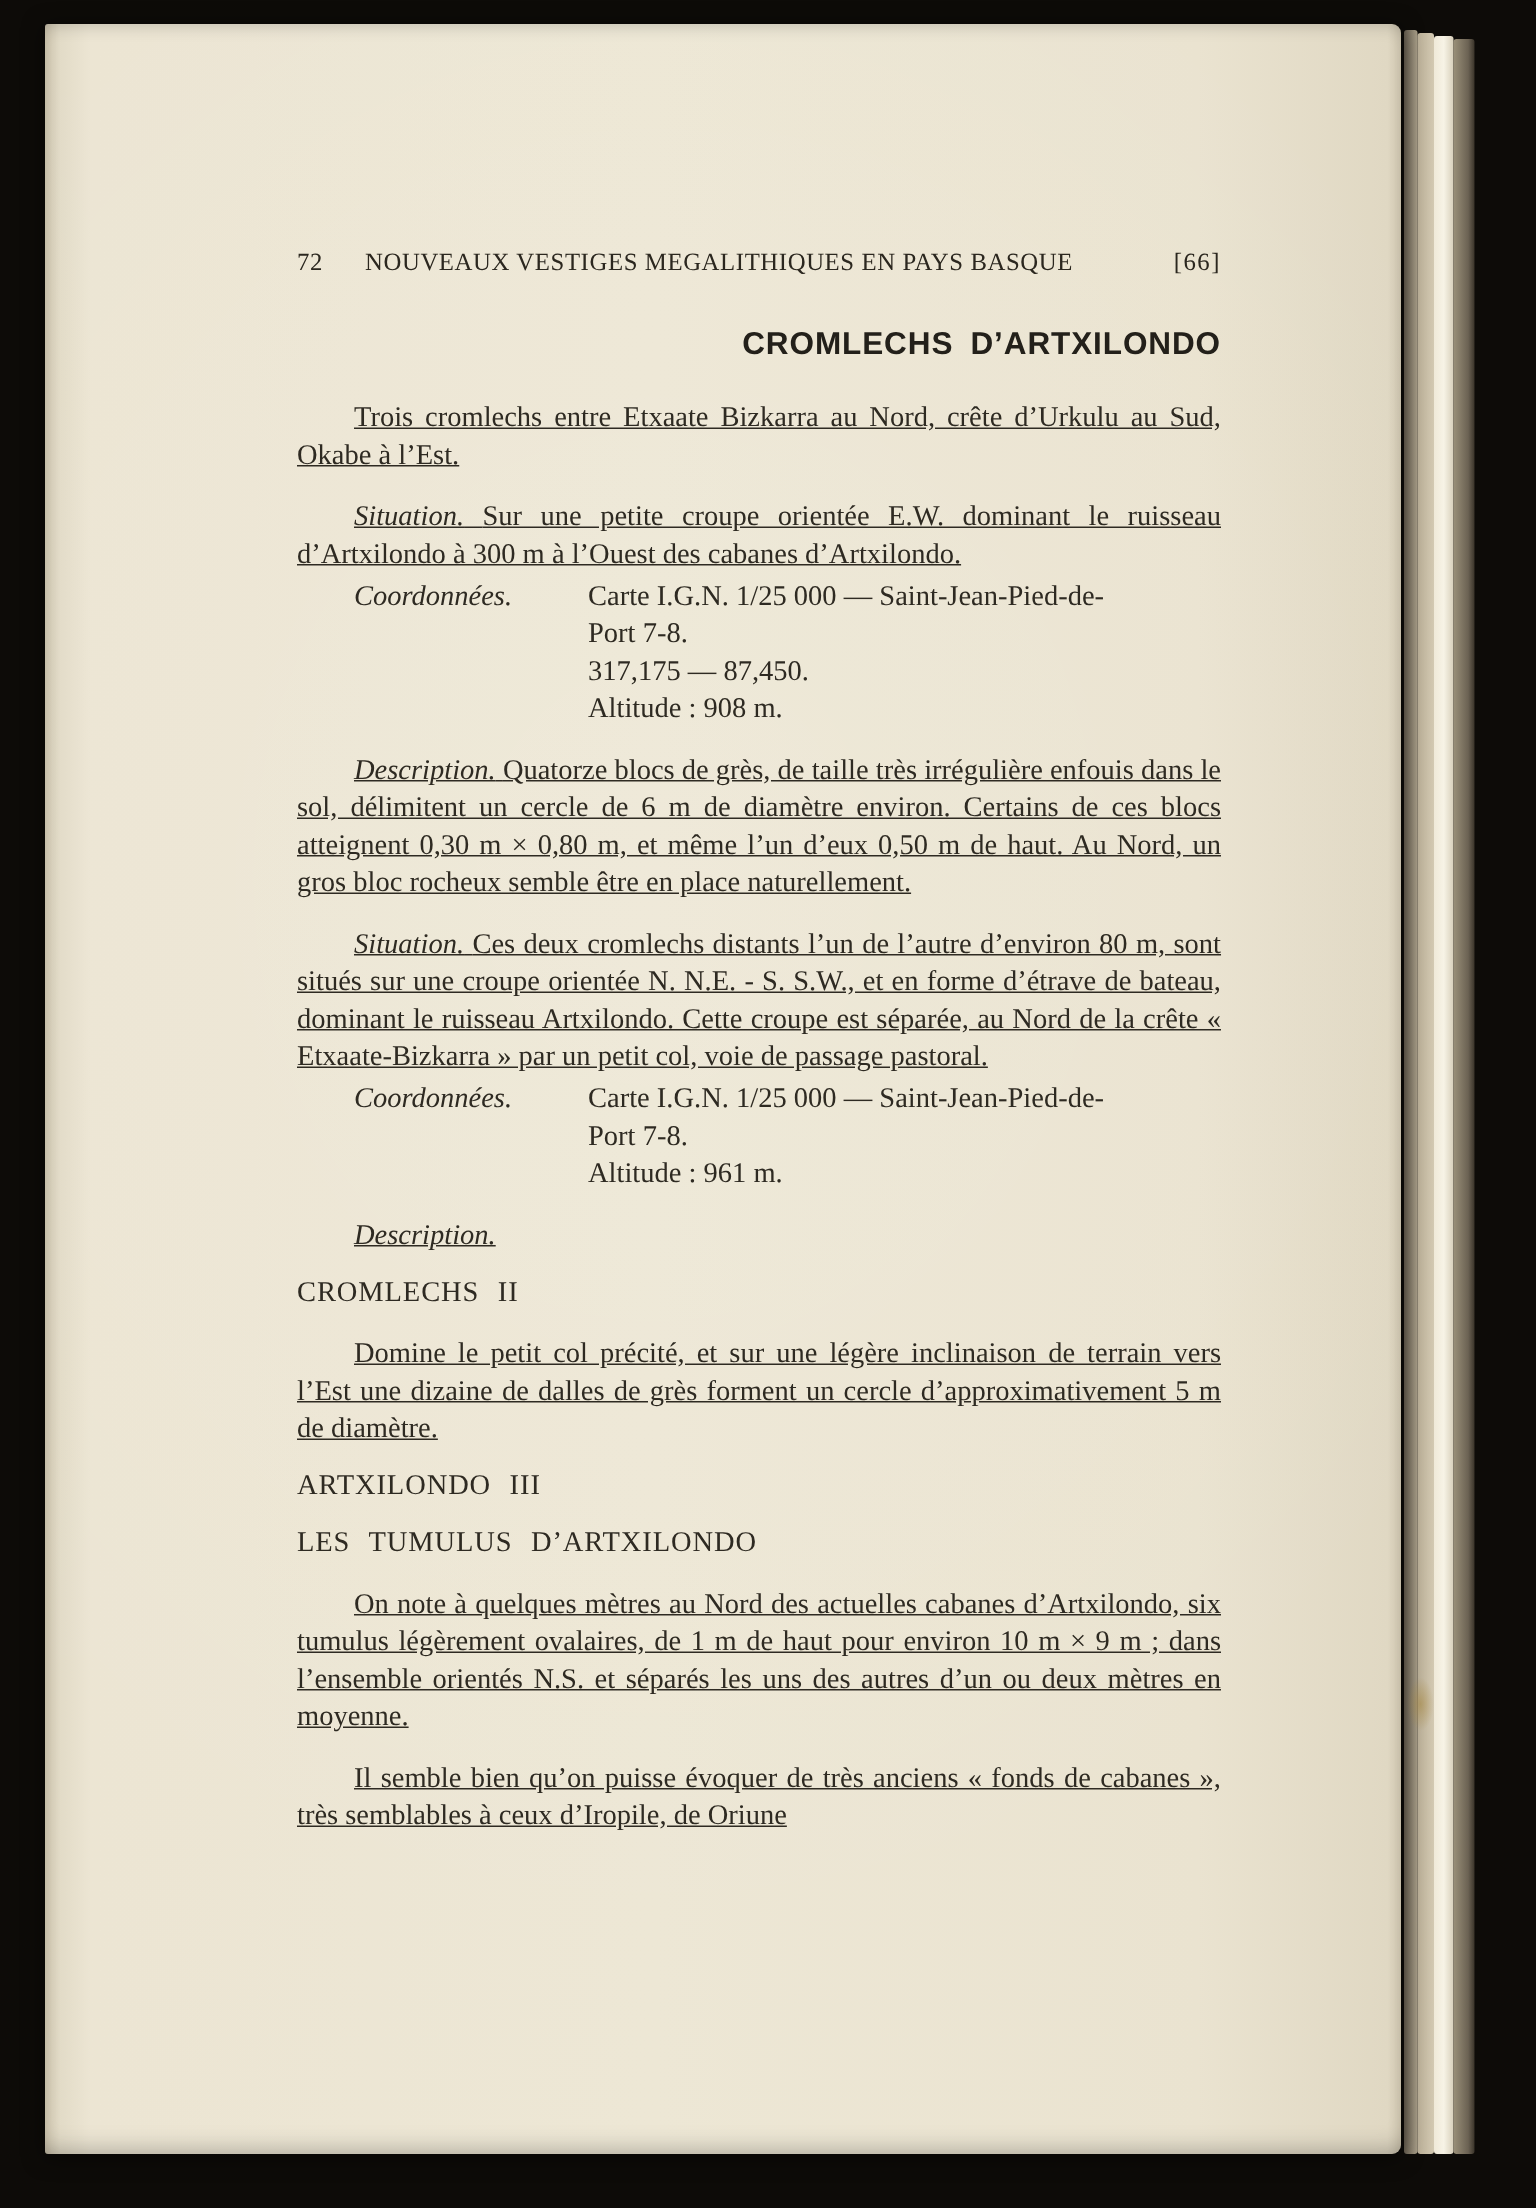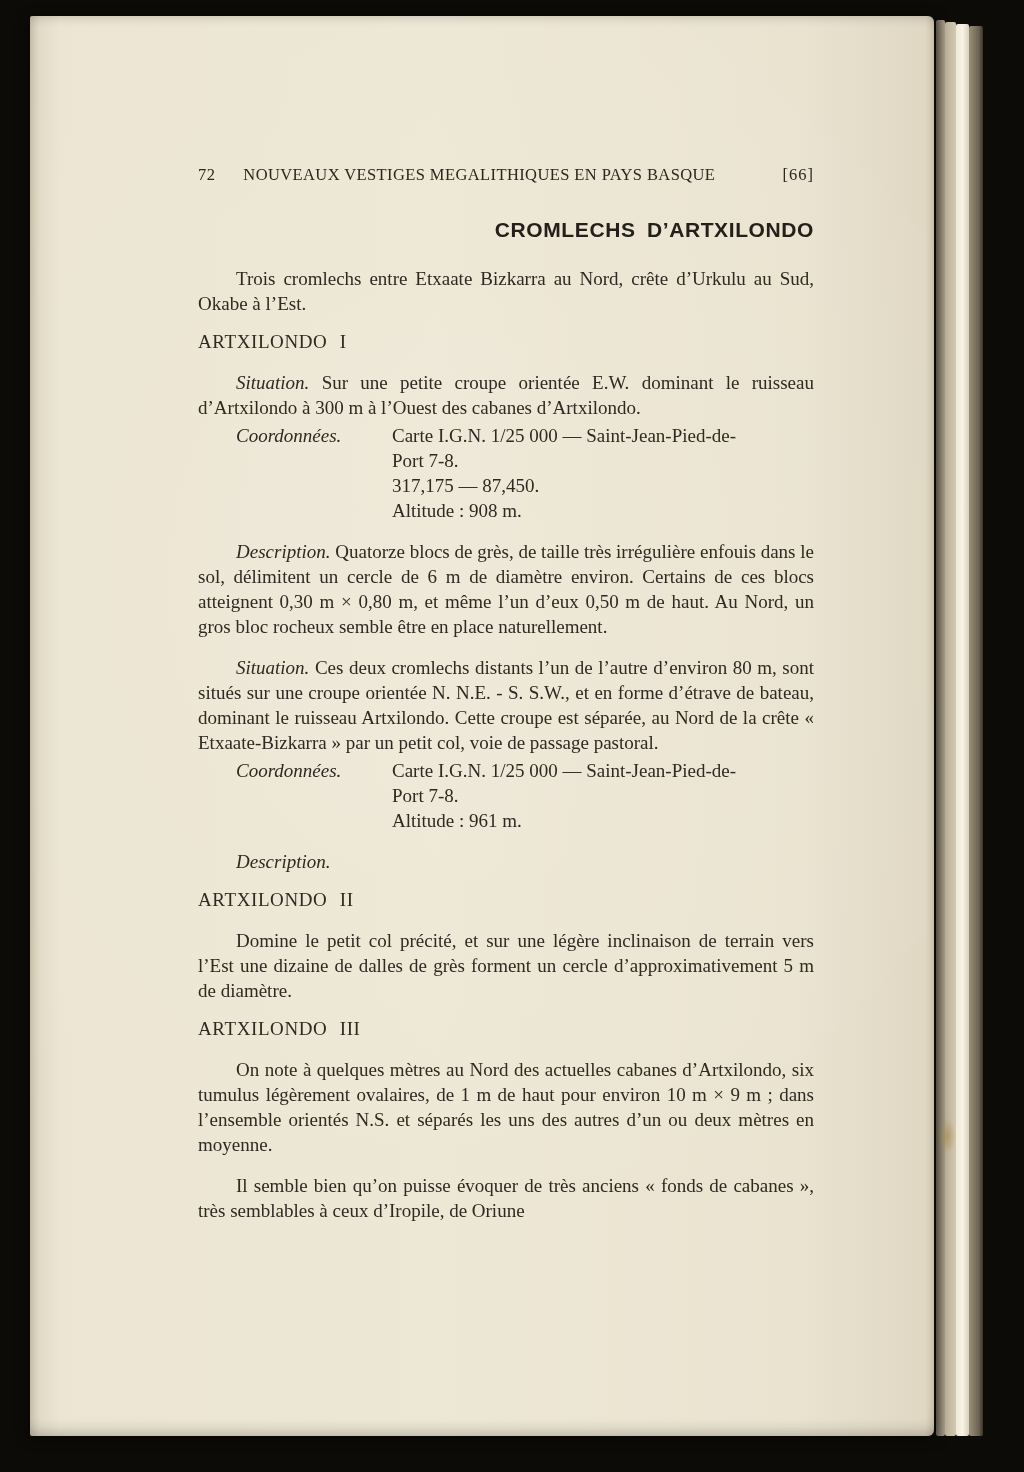--- a/index.html
+++ b/index.html
@@ -43,21 +43,21 @@
   .folio{margin-right:28px;}
   .rh-title{flex:1;}
   .issue{margin-left:12px;letter-spacing:1px;}
   .title{
     text-align:right;
     font-family:"Liberation Sans","DejaVu Sans",sans-serif;
     font-weight:700;font-size:21px;letter-spacing:.6px;word-spacing:5px;
     margin:30px 0 24px;color:#23201a;
   }
   .sec{margin:13px 0 5px;letter-spacing:.6px;word-spacing:7px;}
-  .para{margin:16px 0 3px;text-align:justify;}
+  .para{margin:16px 0 3px;text-align:justify;text-decoration:underline;}
   .indent{text-indent:38px;}
   .lbl{font-style:italic;}
   .coords{display:flex;margin:1px 0 2px 38px;gap:20px;}
   .coord-label{flex:none;width:136px;}
   .coord-lines{flex:1;}
 </style>
 </head>
 <body>
 
 <div class="scan">
@@ -74,21 +74,20 @@
       <div class="running-head">
         <span class="folio">72</span>
         <span class="rh-title">NOUVEAUX VESTIGES MEGALITHIQUES EN PAYS BASQUE</span>
         <span class="issue">[66]</span>
       </div>
 
       <div class="title">CROMLECHS D’ARTXILONDO</div>
 
       <p class="para indent">Trois cromlechs entre Etxaate Bizkarra au Nord, crête d’Urkulu au Sud, Okabe à l’Est.</p>
 
-      <div class="sec">ARTXILONDO I</div>
       <p class="para indent"><span class="lbl">Situation.</span> <span>Sur une petite croupe orientée E.W. dominant le ruisseau d’Artxilondo à 300 m à l’Ouest des cabanes d’Artxilondo.</span></p>
       <div class="coords">
         <span class="coord-label lbl">Coordonnées.</span>
         <div class="coord-lines">
           <div>Carte I.G.N. 1/25 000 — Saint-Jean-Pied-de-</div>
           <div>Port 7-8.</div>
           <div>317,175 — 87,450.</div>
           <div>Altitude : 908 m.</div>
         </div>
       </div>
@@ -98,23 +97,24 @@
       <div class="coords">
         <span class="coord-label lbl">Coordonnées.</span>
         <div class="coord-lines">
           <div>Carte I.G.N. 1/25 000 — Saint-Jean-Pied-de-</div>
           <div>Port 7-8.</div>
           <div>Altitude : 961 m.</div>
         </div>
       </div>
       <p class="para indent"><span class="lbl">Description.</span></p>
 
-      <div class="sec">ARTXILONDO II</div>
+      <div class="sec">CROMLECHS II</div>
       <p class="para indent">Domine le petit col précité, et sur une légère inclinaison de terrain vers l’Est une dizaine de dalles de grès forment un cercle d’approximativement 5 m de diamètre.</p>
 
       <div class="sec">ARTXILONDO III</div>
 
+      <div class="sec">LES TUMULUS D’ARTXILONDO</div>
       <p class="para indent">On note à quelques mètres au Nord des actuelles cabanes d’Artxilondo, six tumulus légèrement ovalaires, de 1 m de haut pour environ 10 m × 9 m ; dans l’ensemble orientés N.S. et séparés les uns des autres d’un ou deux mètres en moyenne.</p>
       <p class="para indent">Il semble bien qu’on puisse évoquer de très anciens « fonds de cabanes », très semblables à ceux d’Iropile, de Oriune</p>
 
     </div>
   </div>
 </div>
 
 </body></html>

